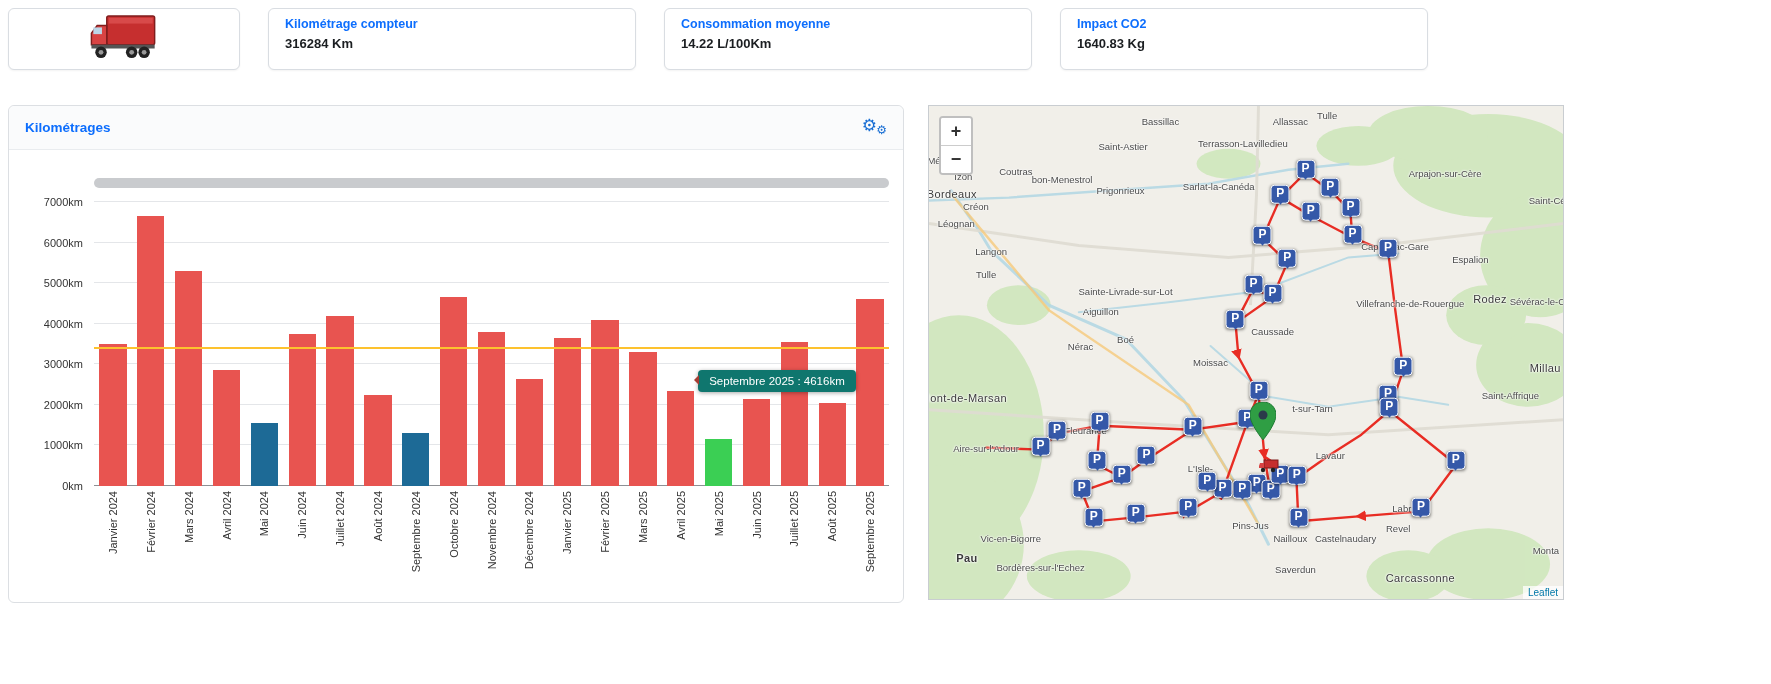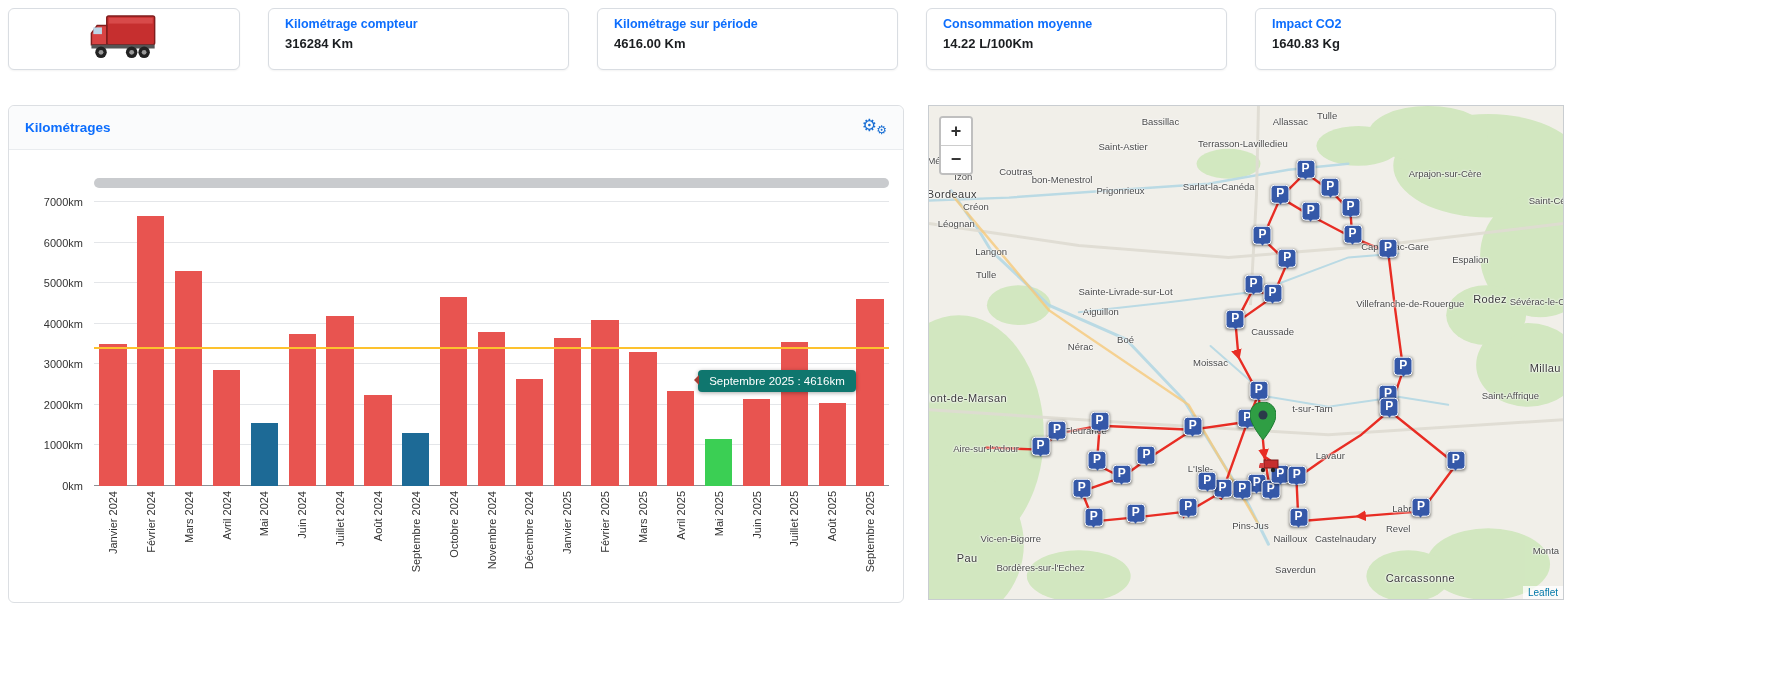--- a/index.html
+++ b/index.html
@@ -1,21 +1,21 @@
 <!DOCTYPE html>
 <html><head>
 <meta charset="utf-8">
 <style>
   html,body{margin:0;padding:0;}
   body{
     width:1771px;height:684px;position:relative;background:#ffffff;
     font-family:"Liberation Sans", sans-serif;overflow:hidden;
   }
   
-  .cards-row{position:absolute;left:8px;top:8px;width:1548px;display:flex;gap:28px;}
+  .cards-row{position:absolute;left:8px;top:8px;width:1420px;display:flex;gap:28px;}
   .card{
     background:#fff;border:1px solid #d9dde2;border-radius:6px;height:62px;
     box-sizing:border-box;box-shadow:0 1px 2px rgba(0,0,0,.05);
   }
   .card.vehicle{width:232px;display:flex;align-items:center;justify-content:center;}
   .card.stat{flex:1;padding:8px 16px 6px;}
   .card-title{color:#0d6efd;font-weight:bold;font-size:12.5px;margin-bottom:5px;}
   .card-value{color:#1b1e21;font-weight:bold;font-size:13px;}
   
   .chart-card{
@@ -113,24 +113,20 @@
         <circle cx="44" cy="40" r="6" fill="#222"></circle>
           <circle cx="44" cy="40" r="2.5" fill="#999"></circle>
         <circle cx="57" cy="40" r="6" fill="#222"></circle>
           <circle cx="57" cy="40" r="2.5" fill="#999"></circle>
       </svg>
     </span>
   </div>
   <div class="card stat">
     <div class="card-title">Kilométrage compteur</div>
     <div class="card-value">316284 Km</div>
-  </div>
-  <div class="card stat">
-    <div class="card-title">Kilométrage sur période</div>
-    <div class="card-value">4616.00 Km</div>
   </div>
   <div class="card stat">
     <div class="card-title">Consommation moyenne</div>
     <div class="card-value">14.22 L/100Km</div>
   </div>
   <div class="card stat">
     <div class="card-title">Impact CO2</div>
     <div class="card-value">1640.83 Kg</div>
   </div>
 </div>
@@ -390,21 +386,21 @@
       <span class="map-label" style="left: 54.2%; top: 45.6%;">Caussade</span>
       <span class="map-label big" style="left: 97.2%; top: 53.2%;">Millau</span>
       <span class="map-label" style="left: 91.7%; top: 58.7%;">Saint-Affrique</span>
       <span class="map-label big" style="left: 5.5%; top: 59.3%;">Mont-de-Marsan</span>
       <span class="map-label" style="left: 9%; top: 69.4%;">Aire-sur-l'Adour</span>
       <span class="map-label" style="left: 60.5%; top: 61.3%;">t-sur-Tarn</span>
       <span class="map-label" style="left: 63.3%; top: 70.8%;">Lavaur</span>
       <span class="map-label" style="left: 42.8%; top: 73.4%;">L'Isle-</span>
       <span class="map-label" style="left: 24.7%; top: 65.8%;">Fleurance</span>
       <span class="map-label" style="left: 12.9%; top: 87.6%;">Vic-en-Bigorre</span>
-      <span class="map-label big" style="left: 6%; top: 91.6%;">Pau</span>
+      <span class="map-label big" style="left: 6%; top: 91.6%; font-weight: bold;">Pau</span>
       <span class="map-label" style="left: 17.6%; top: 93.6%;">Bordères-sur-l'Echez</span>
       <span class="map-label" style="left: 50.7%; top: 84.9%;">Pins-Jus</span>
       <span class="map-label" style="left: 57%; top: 87.6%;">Nailloux</span>
       <span class="map-label" style="left: 65.7%; top: 87.6%;">Castelnaudary</span>
       <span class="map-label" style="left: 57.8%; top: 94%;">Saverdun</span>
       <span class="map-label" style="left: 74%; top: 85.6%;">Revel</span>
       <span class="map-label" style="left: 76%; top: 81.5%;">Labrugui</span>
       <span class="map-label big" style="left: 77.5%; top: 95.7%;">Carcassonne</span>
       <span class="map-label" style="left: 97.3%; top: 90%;">Monta</span>
     </div>

